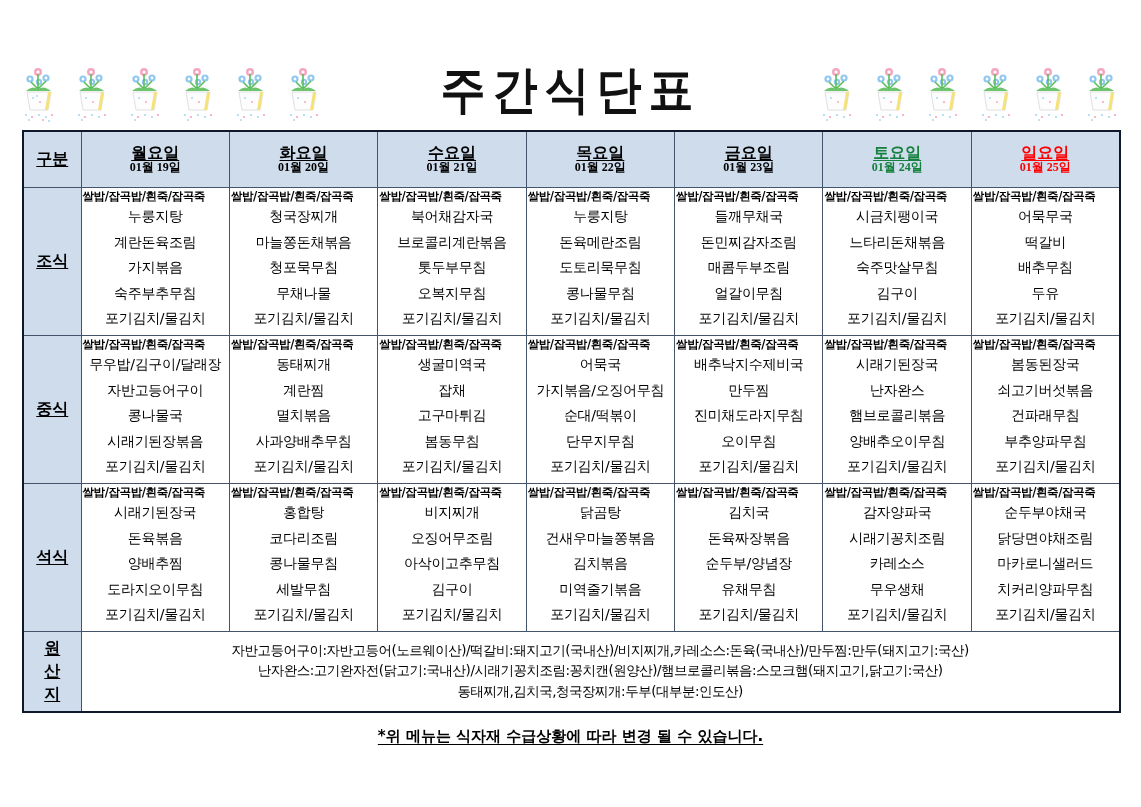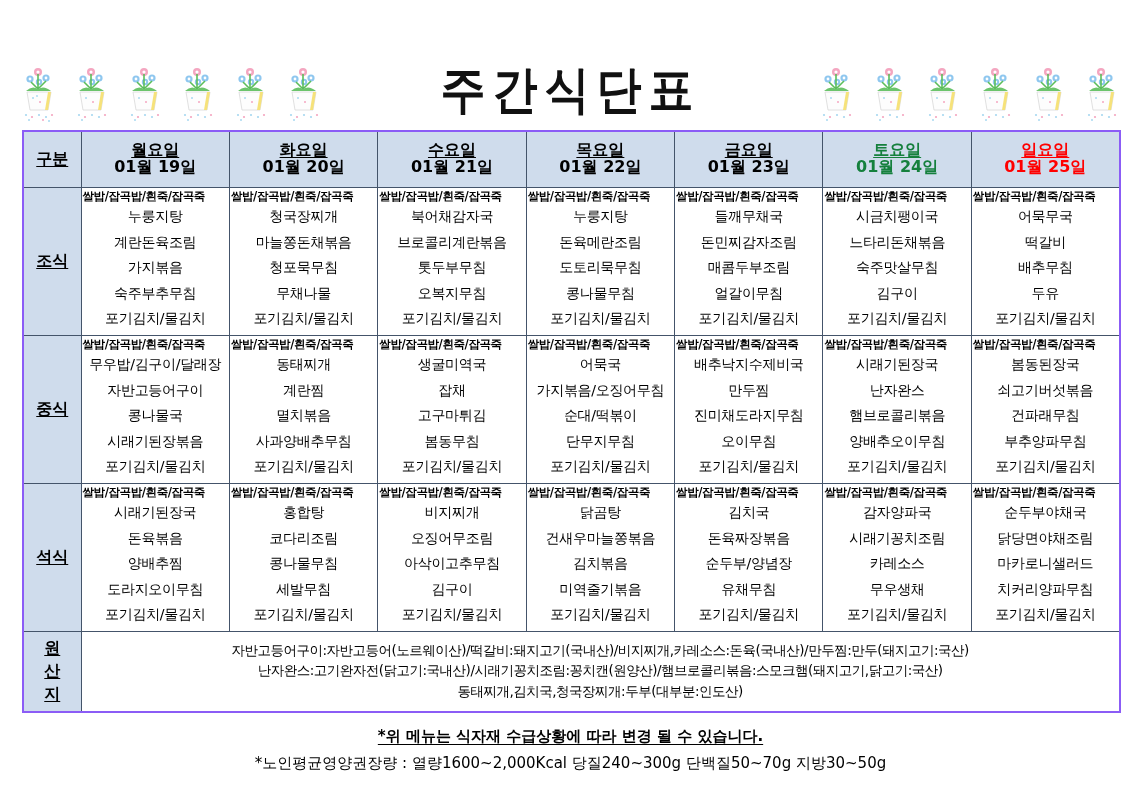--- a/index.html
+++ b/index.html
@@ -58,21 +58,21 @@
     transform: scaleY(1.12);
     transform-origin: bottom center;
   }
 
   
   .menu-table {
     border-collapse: collapse;
     table-layout: fixed;
     width: 1097px;
     margin: 4px 22px 0 22px;
-    border: 2px solid #8b5cf6;
+    border: 2px solid #0f172a;
   }
   .menu-table td, .menu-table th {
     border: 1px solid #44546a;
     text-align: center;
     vertical-align: middle;
     padding: 0;
   }
   .col-label { width: 58px; }
   .col-day { width: 148.4px; }
 
@@ -87,22 +87,23 @@
     justify-content: center;
     line-height: 1.05;
   }
   .day-name {
     font-size: 16px;
     font-weight: bold;
     text-decoration: underline;
     text-underline-offset: 2px;
   }
   .day-date {
-    font-size: 16px;
+    font-size: 12px;
     font-weight: bold;
+    font-family: Liberation Serif, serif;
   }
   .wk-sat .day-name, .wk-sat .day-date { color: #15803d; }
   .wk-sun .day-name, .wk-sun .day-date { color: #ff0000; }
   .hdr-gubun {
     font-size: 16px;
     font-weight: bold;
     text-decoration: underline;
     text-underline-offset: 2px;
   }
 
@@ -870,16 +871,15 @@
           <div class="origin-line">난자완스:고기완자전(닭고기:국내산)/시래기꽁치조림:꽁치캔(원양산)/햄브로콜리볶음:스모크햄(돼지고기,닭고기:국산)</div>
           <div class="origin-line">동태찌개,김치국,청국장찌개:두부(대부분:인도산)</div>
         </td>
       </tr>
 
     </tbody>
   </table>
 
   <div class="footnotes">
     <div class="note-1">*위 메뉴는 식자재 수급상황에 따라 변경 될 수 있습니다.</div>
-    <div class="note-2">*노인평균영양권장량 : 열량1600~2,000Kcal 당질240~300g 단백질50~70g 지방30~50g</div>
   </div>
 
 </div>
 
 </body></html>

